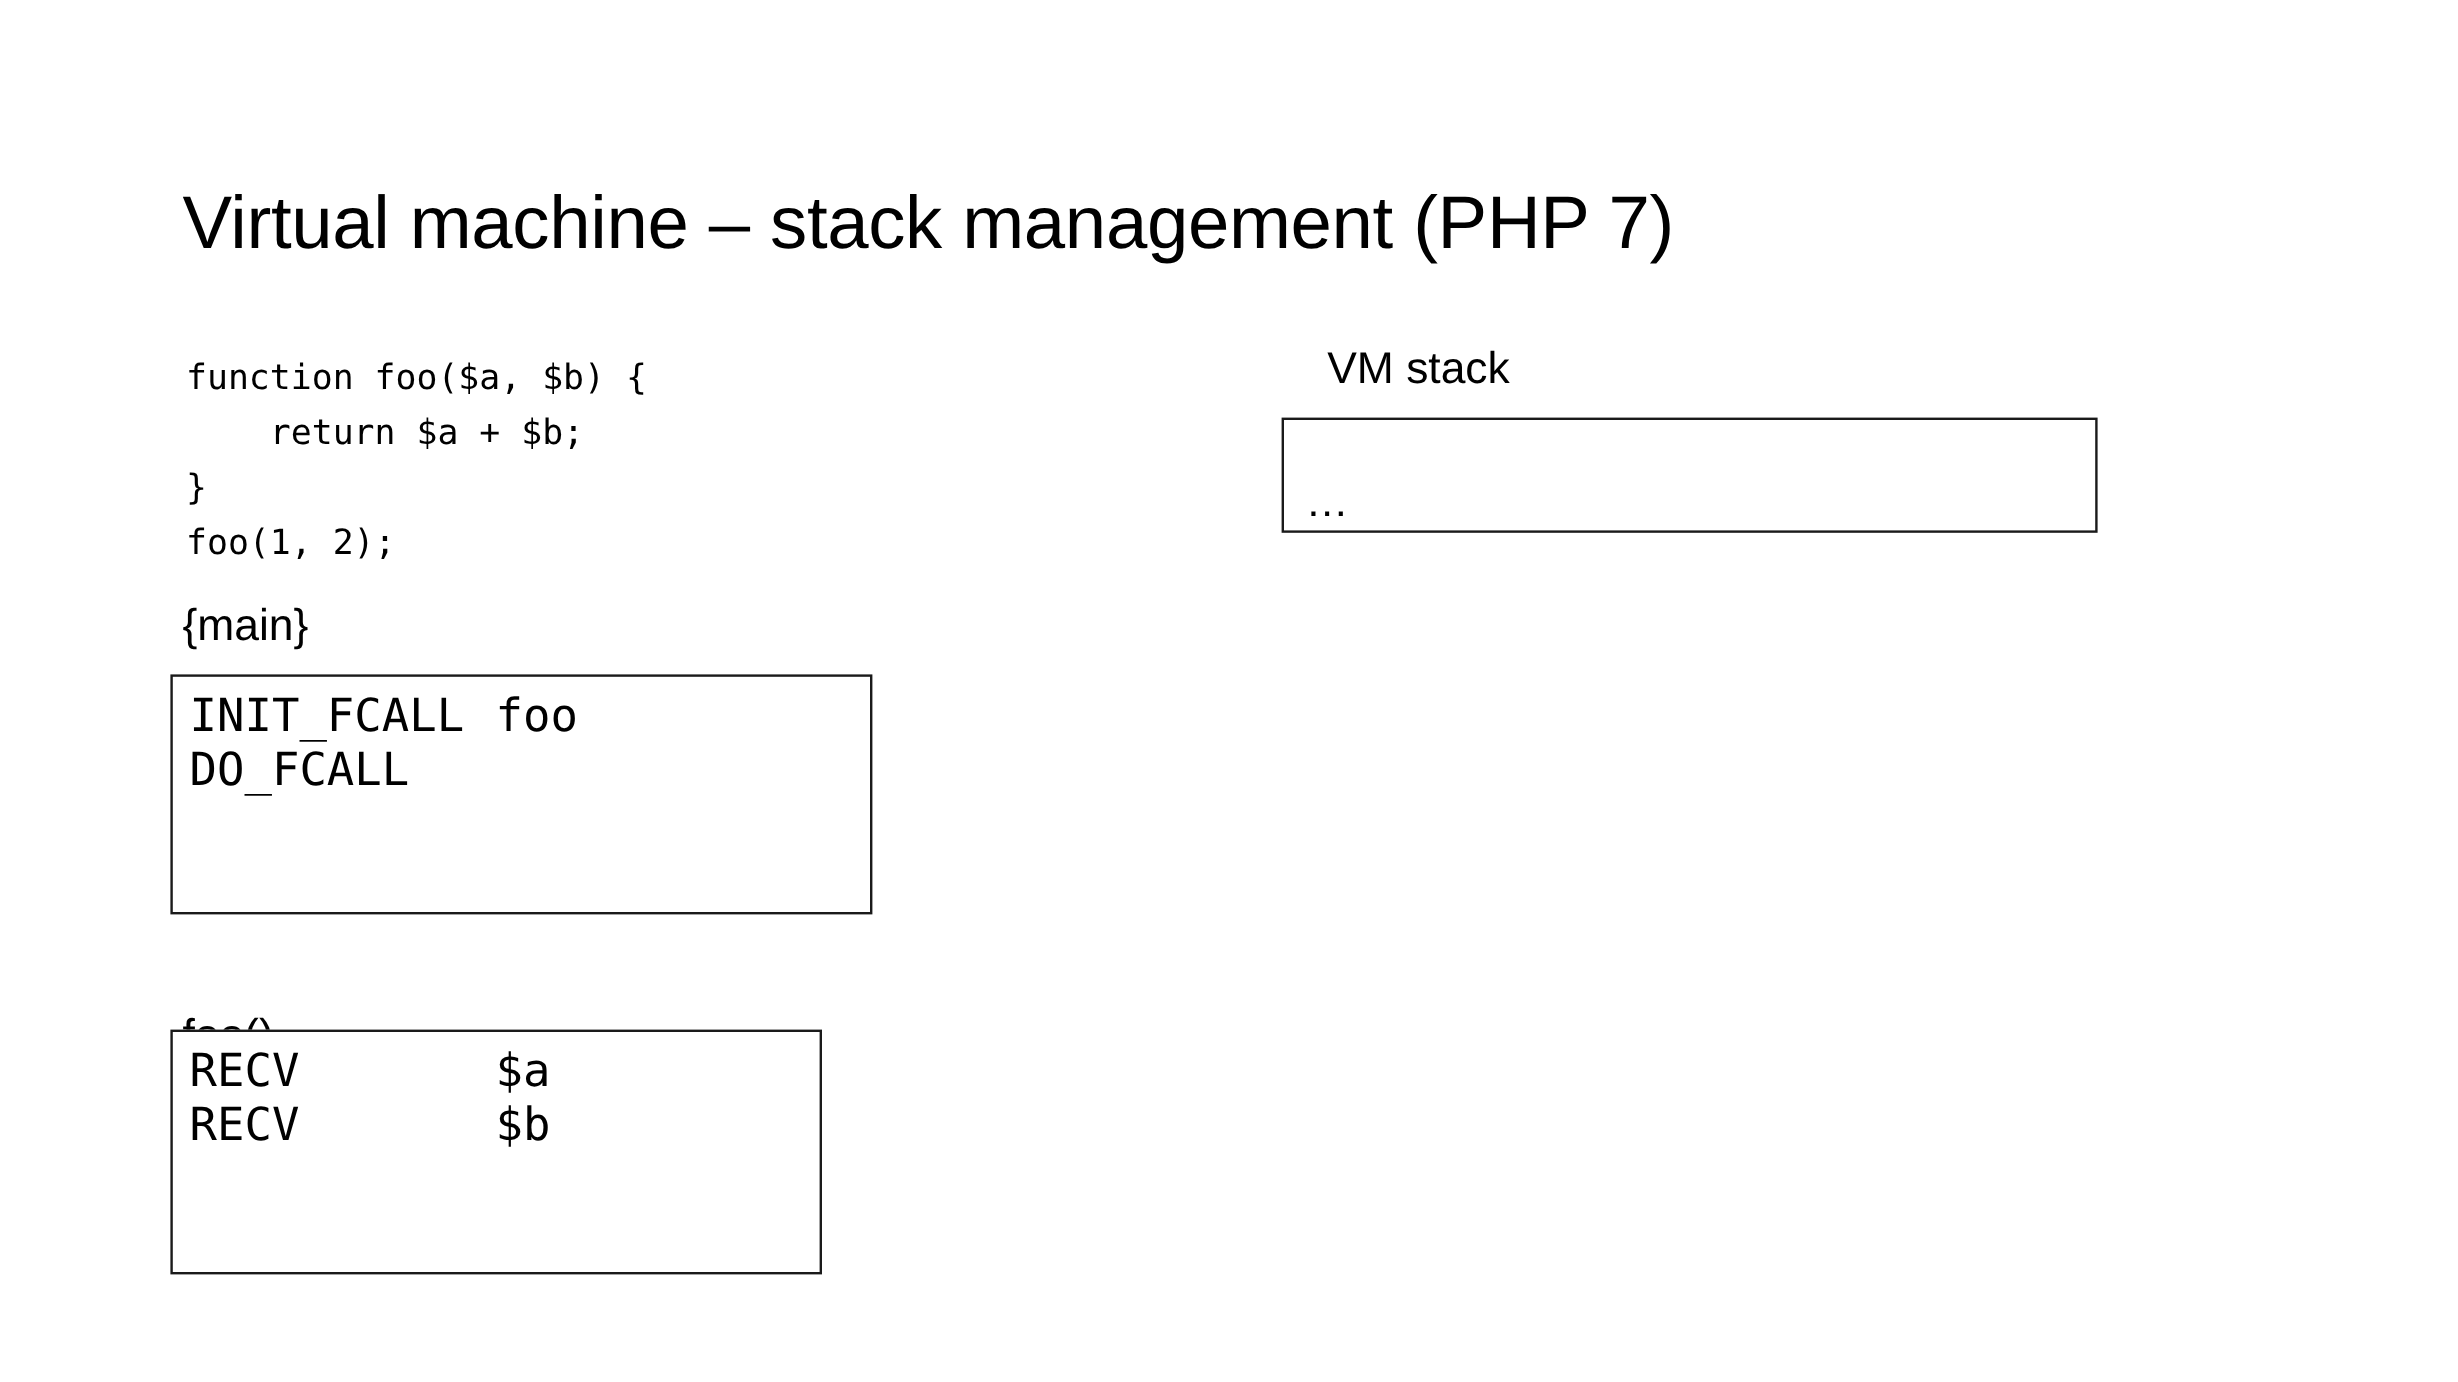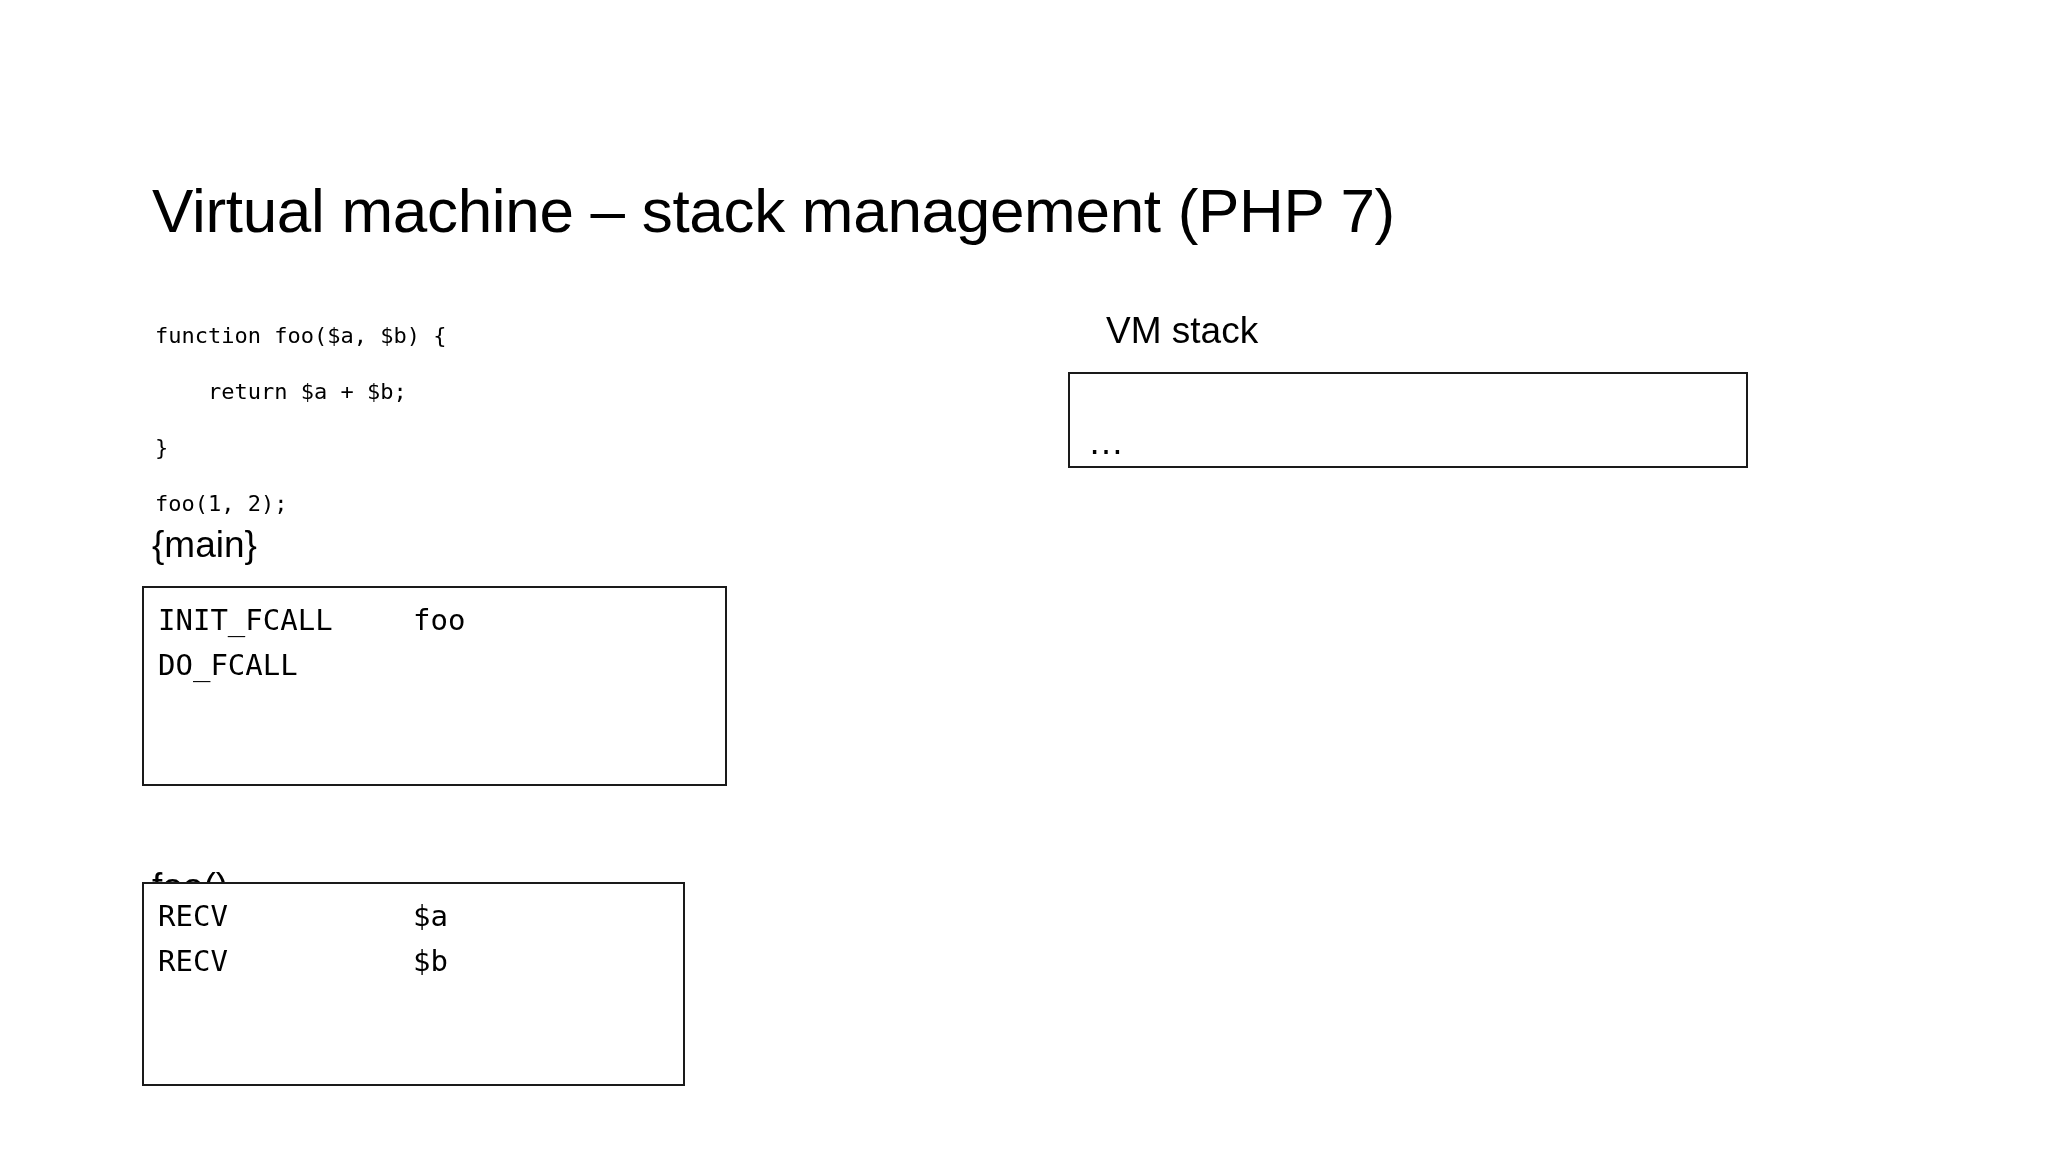--- a/index.html
+++ b/index.html
@@ -13,21 +13,20 @@
     position: relative;
     overflow: hidden;
     font-family: "Liberation Sans", sans-serif;
     color: #000000;
     -webkit-font-smoothing: antialiased;
   }
   .slide {
     position: absolute;
     inset: 0;
     background: #ffffff;
-    margin-top: 24px;
   }
 
   
   .slide-title {
     position: absolute;
     left: 152px;
     top: 112px;
     width: 1800px;
     font-size: 62px;
     line-height: 1.08;
@@ -35,22 +34,22 @@
     letter-spacing: -0.3px;
     white-space: nowrap;
   }
 
   
   .code-block {
     position: absolute;
     left: 155px;
     top: 262px;
     font-family: "DejaVu Sans Mono", "Liberation Mono", monospace;
-    font-size: 22px;
-    line-height: 56px;
+    font-size: 29px;
+    line-height: 46px;
     white-space: pre;
     font-weight: 400;
   }
 
   
   .section-heading {
     position: absolute;
     font-family: Liberation Sans, sans-serif;
     font-size: 37px;
     line-height: 1;
@@ -60,21 +59,21 @@
   .heading-main { left: 152px; top: 502px; }
   .heading-foo  { left: 152px; top: 844px; }
 
   
   .op-table {
     position: absolute;
     border: 2px solid #1a1a1a;
     background: #ffffff;
     box-sizing: border-box;
     font-family: "DejaVu Sans Mono", "Liberation Mono", monospace;
-    font-size: 29px;
+    font-size: 38px;
     padding: 10px 0 10px 0;
   }
   .op-table-main {
     left: 142px;
     top: 562px;
     width: 585px;
     height: 200px;
   }
   .op-table-foo {
     left: 142px;

